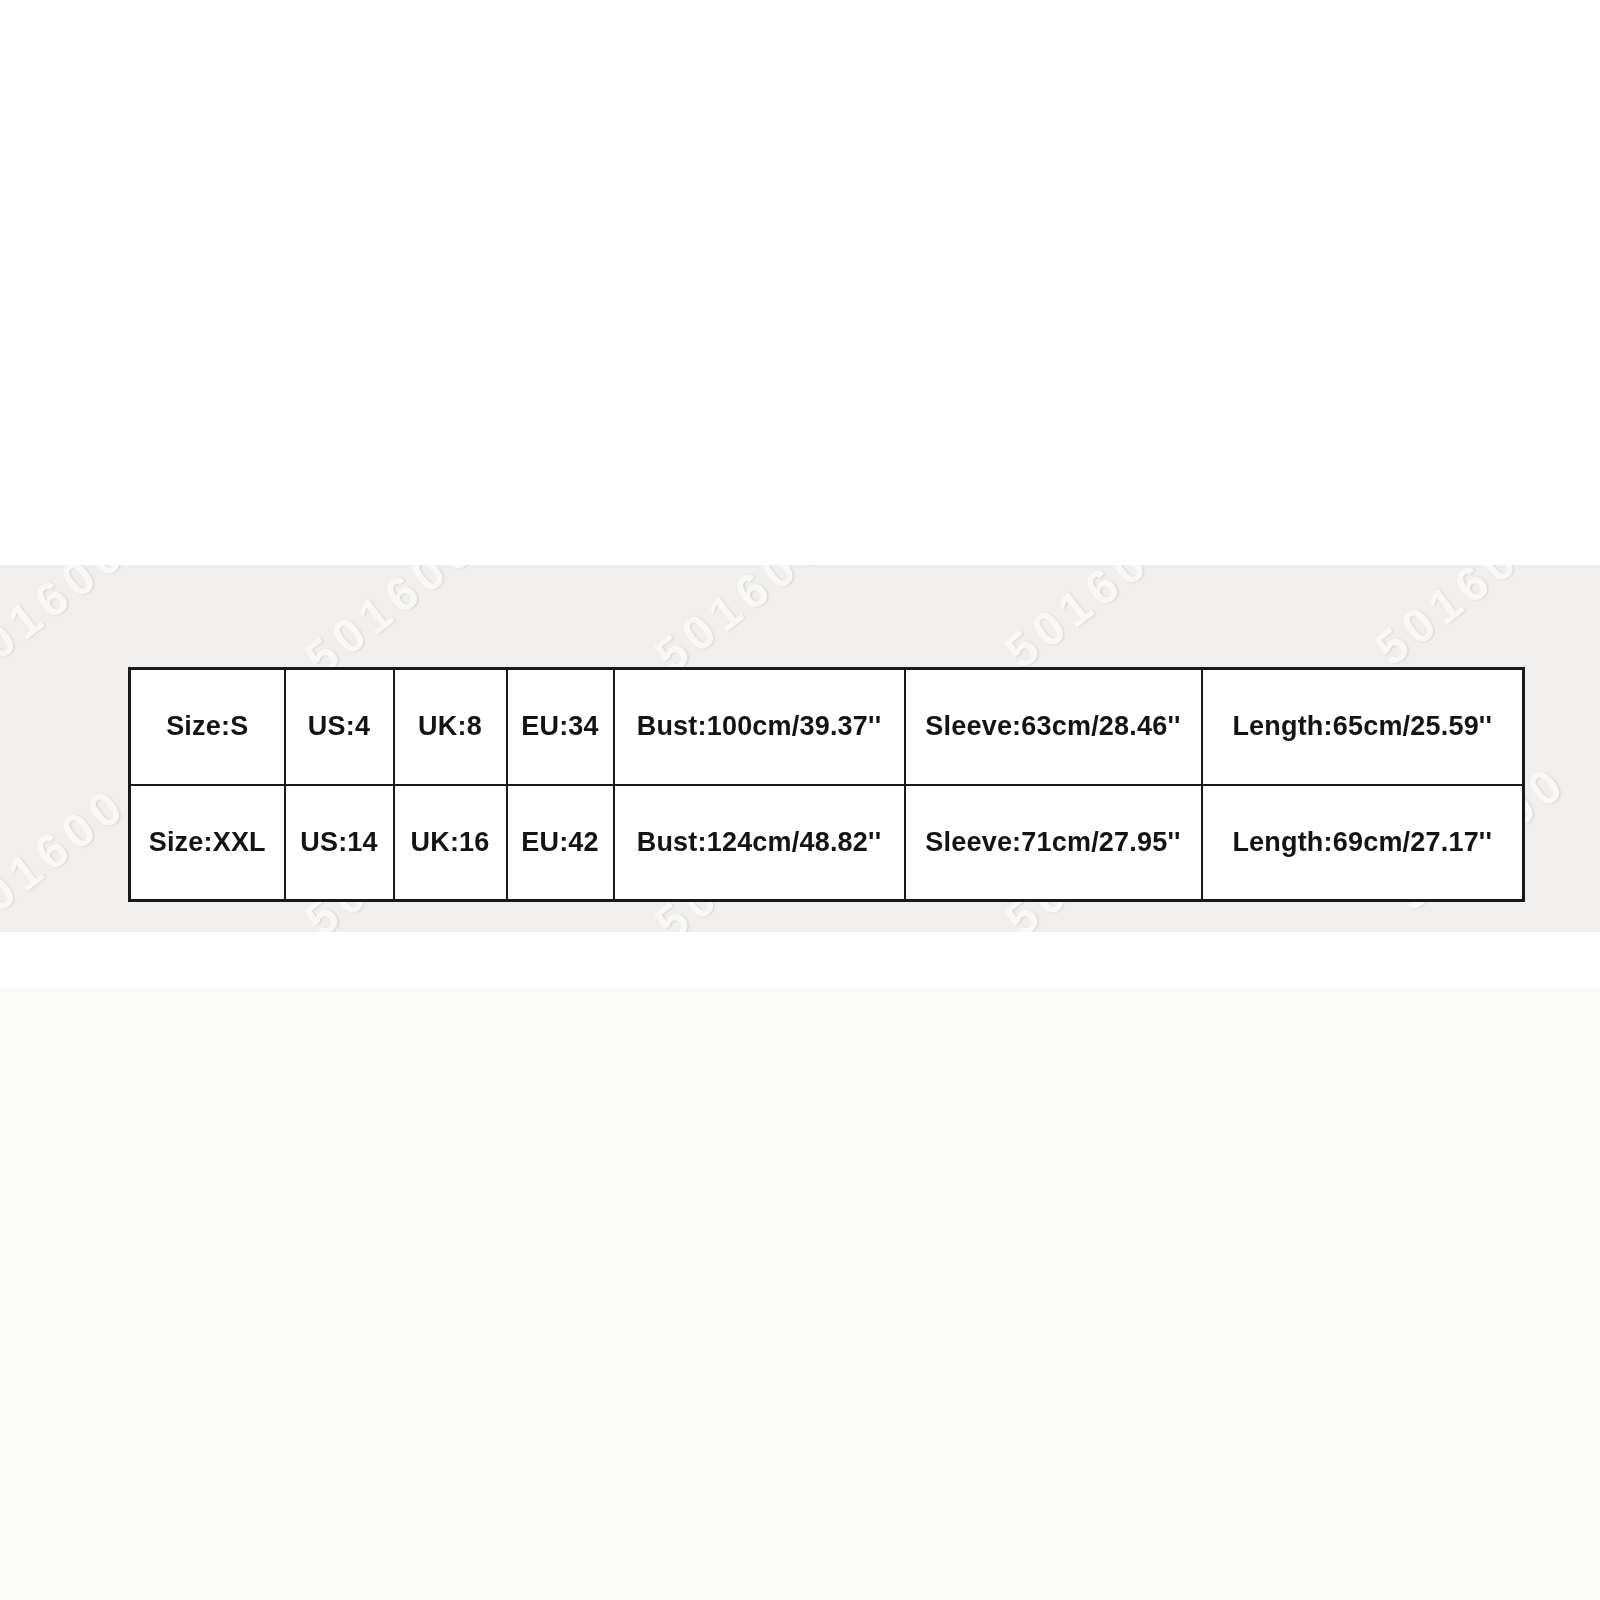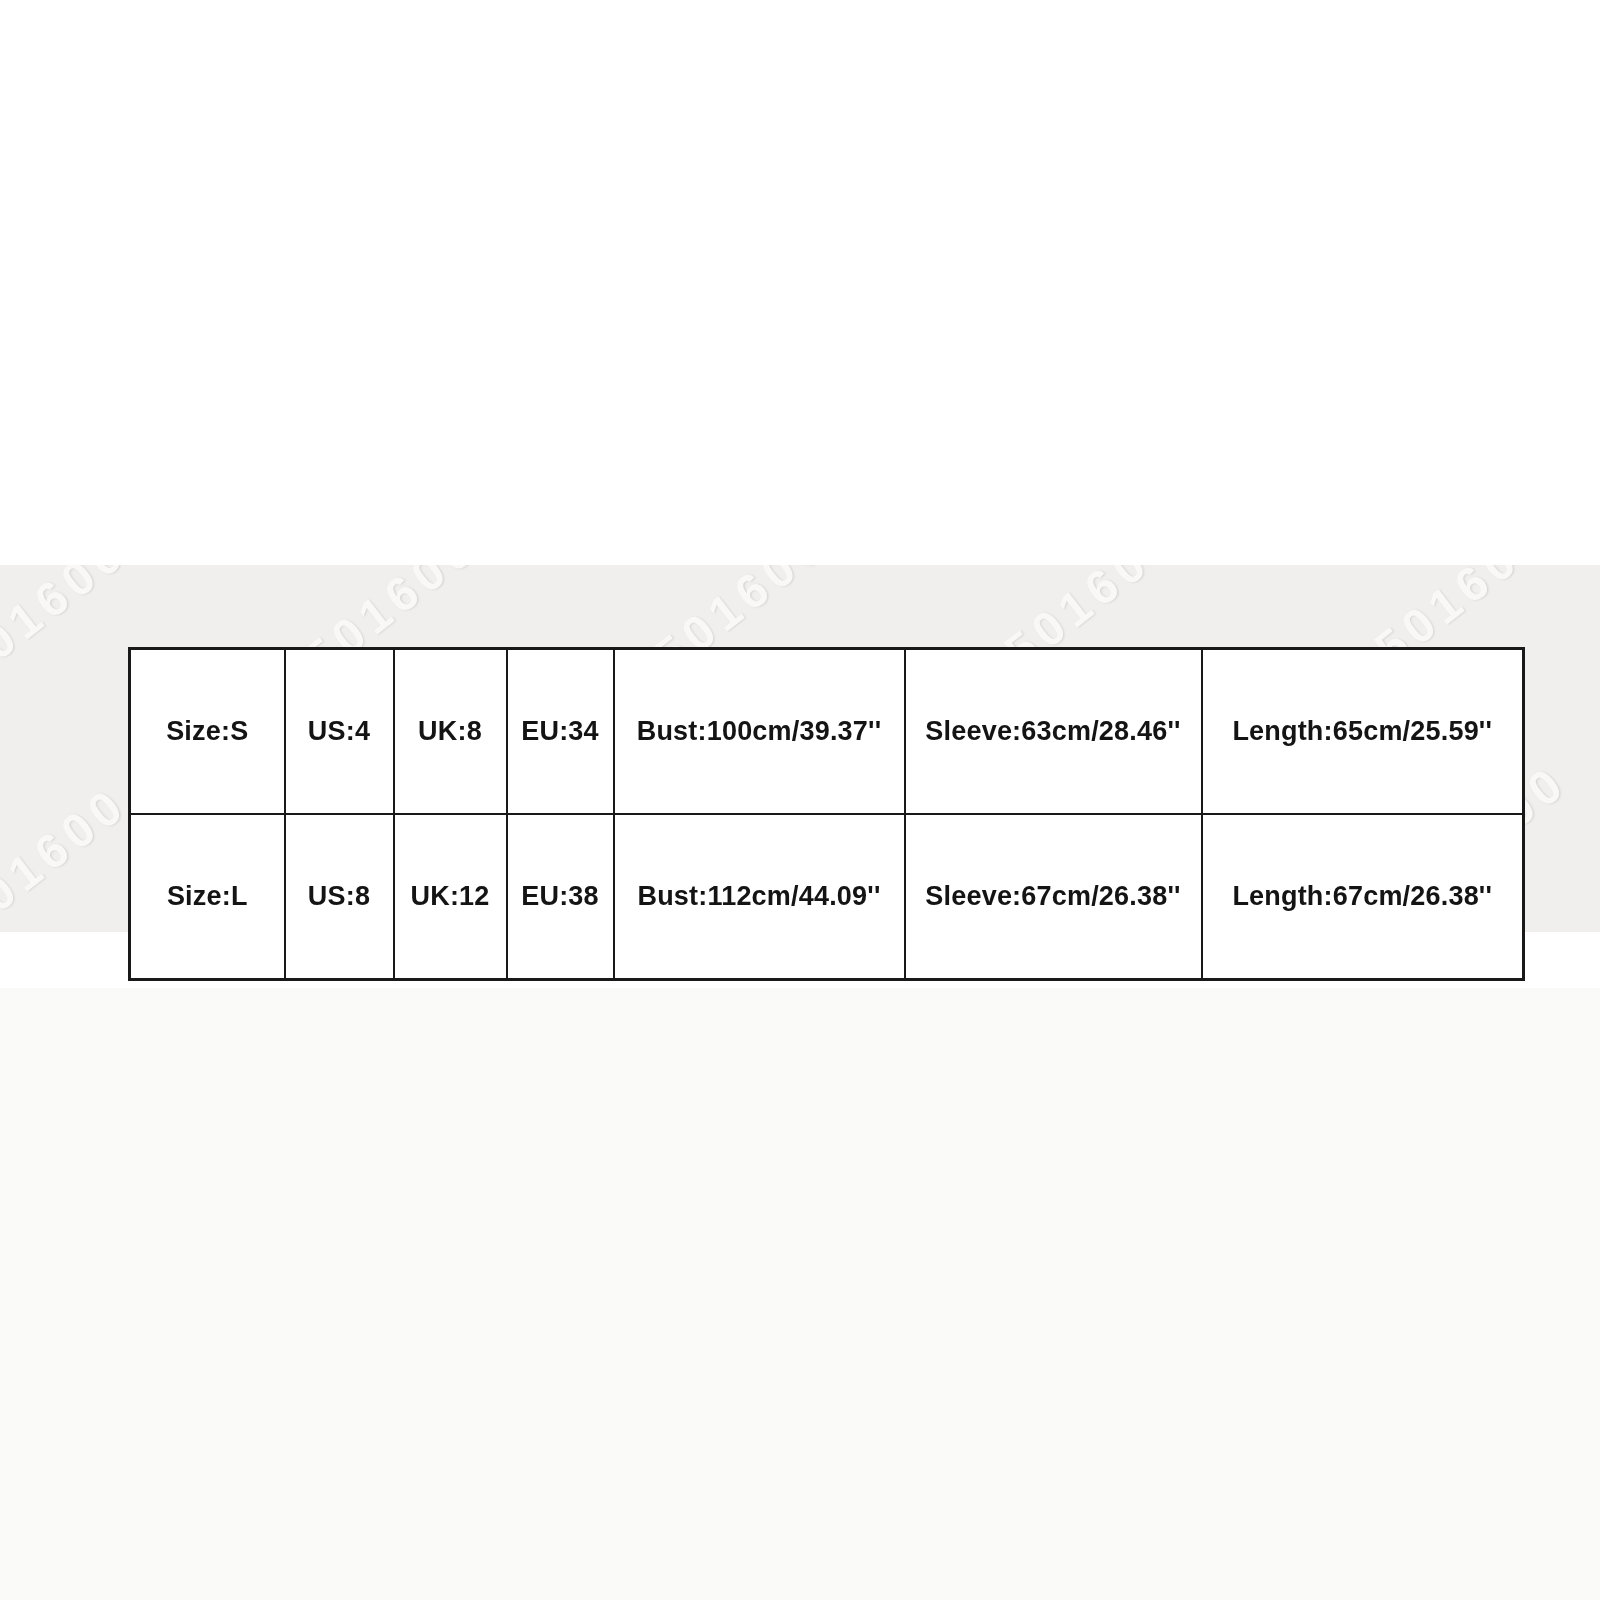--- a/index.html
+++ b/index.html
@@ -38,23 +38,23 @@
     letter-spacing: 7px;
     color: #f9f8f7;
     white-space: nowrap;
     transform: rotate(-38deg);
     text-shadow: 1px 1px 2px rgba(150,150,150,0.28);
     user-select: none;
   }
   table.size-chart {
     position: absolute;
     left: 128px;
-    top: 647px;
+    top: 667px;
     width: 1394px;
-    height: 334px;
+    height: 235px;
     border-collapse: collapse;
     table-layout: fixed;
     background: #14b8a6;
     border: 3px solid #191919;
   }
   table.size-chart td {
     border: 2px solid #191919;
     text-align: center;
     vertical-align: middle;
     font-weight: bold;
@@ -96,22 +96,22 @@
     <tr>
       <td>Size:S</td>
       <td>US:4</td>
       <td>UK:8</td>
       <td>EU:34</td>
       <td>Bust:100cm/39.37''</td>
       <td>Sleeve:63cm/28.46''</td>
       <td>Length:65cm/25.59''</td>
     </tr>
     <tr>
-      <td>Size:L</td>
-      <td>US:8</td>
-      <td>UK:12</td>
-      <td>EU:38</td>
-      <td>Bust:112cm/44.09''</td>
-      <td>Sleeve:67cm/26.38''</td>
-      <td>Length:67cm/26.38''</td>
+      <td>Size:XXL</td>
+      <td>US:14</td>
+      <td>UK:16</td>
+      <td>EU:42</td>
+      <td>Bust:124cm/48.82''</td>
+      <td>Sleeve:71cm/27.95''</td>
+      <td>Length:69cm/27.17''</td>
     </tr>
   </tbody>
 </table>
 
 </body></html>

